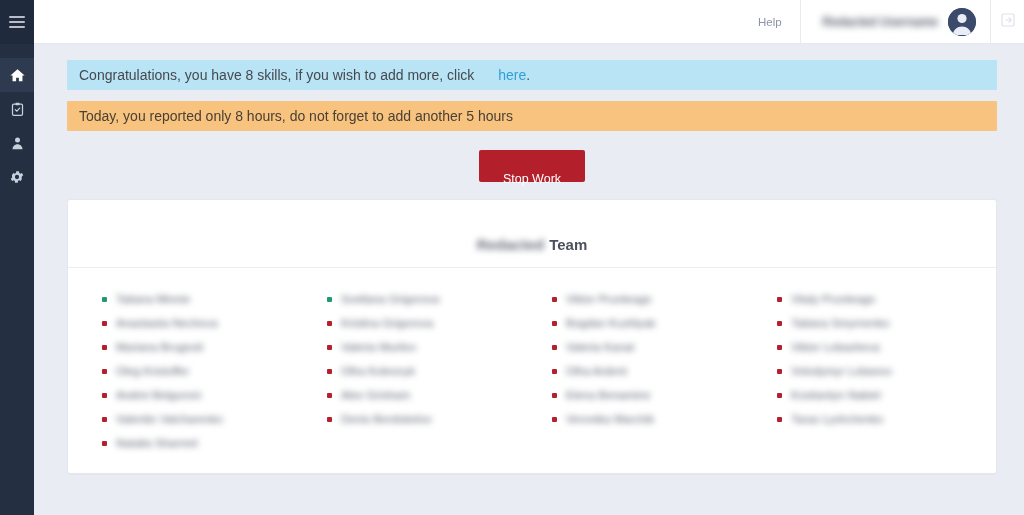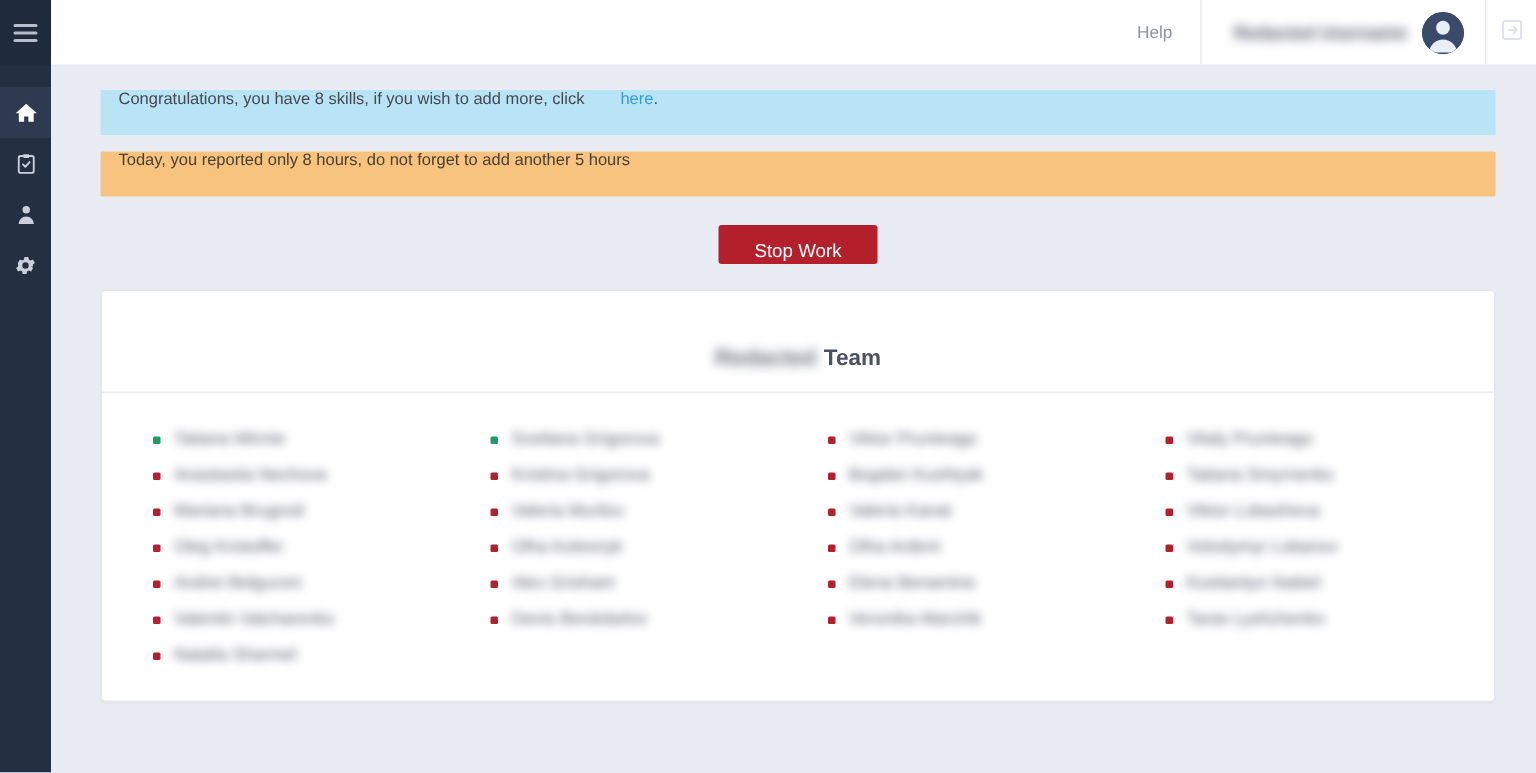--- a/index.html
+++ b/index.html
@@ -151,22 +151,23 @@
   
   .content {
     flex: 1;
     padding: 16px 27px 0 33px;
     overflow: hidden;
   }
 
   .alert {
     height: 30px;
     display: flex;
+    align-items: center;
     padding: 0 12px;
-    font-size: 11px;
+    font-size: 14px;
     color: #45494f;
     border-radius: 1px;
   }
   .alert-info {
     background: #b9e4f5;
     margin-bottom: 11px;
   }
   .alert-warning {
     background: #f8c37e;
     color: #4a4035;
@@ -183,21 +184,21 @@
     padding: 19px 0 17px 0;
   }
 
   .btn-stop {
     background: #b31f2b;
     color: #ffffff;
     border: none;
     border-radius: 2px;
     font-family: "Liberation Sans", sans-serif;
     font-size: 12.5px;
-    padding: 4px 24px;
+    padding: 16px 24px;
     height: 26px;
     line-height: 26px;
     cursor: pointer;
     min-width: 100px;
   }
 
   
   .card {
     background: #ffffff;
     border: 1px solid #e4e7ef;

